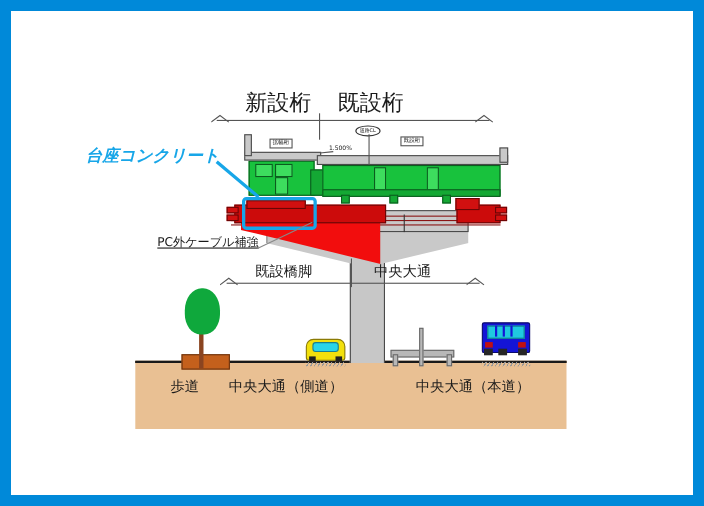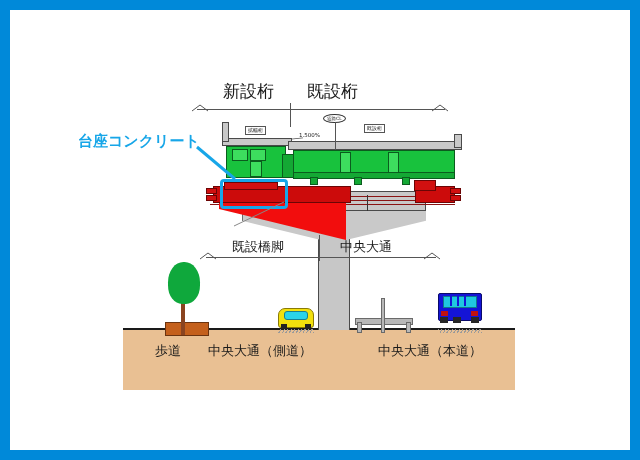--- a/index.html
+++ b/index.html
@@ -148,28 +148,29 @@
     border: 1px solid #4a4a4a;
   }
 
   
   .lbl {
     position: absolute;
     color: #1a1a1a;
     white-space: nowrap;
     font-family: "DejaVu Sans", "Liberation Sans", sans-serif;
   }
-  .lbl-title { font-size: 17px; }
+  .lbl-title { font-size: 20px; }
   .lbl-mid   { font-size: 13px; }
   .lbl-small { font-size: 11px; }
   .lbl-tiny  { font-size: 5.5px; }
   .lbl-cyan {
     color: #17a6e8;
     font-size: 15px;
     font-weight: bold;
+    font-style: italic;
   }
   .lbl-underline { text-decoration: underline; }
 
   .boxed {
     position: absolute;
     border: 1px solid #555;
     background: #fff;
     font-size: 5px;
     line-height: 1;
     padding: 1px 2px;
@@ -402,20 +403,21 @@
     <svg class="abs" style="left:414px; top:240px;" width="22" height="12">
       <path d="M0 9 L8 3 L16 9" stroke="#555" fill="none" stroke-width="1"></path>
     </svg>
 
     <div class="cyan-box"></div>
     <div class="lbl lbl-cyan" style="left:68px; top:122px;">台座コンクリート</div>
     <svg class="abs" style="left:185px; top:133px;" width="52" height="44">
       <line x1="2" y1="4" x2="40" y2="36" stroke="#17a6e8" stroke-width="3"></line>
     </svg>
 
+    <div class="lbl lbl-small lbl-underline" style="left:133px; top:203px;">PC外ケーブル補強</div>
     <svg class="abs" style="left:222px; top:190px;" width="60" height="30">
       <line x1="52" y1="2" x2="2" y2="26" stroke="#888" stroke-width="1"></line>
     </svg>
 
     <div class="lbl lbl-mid" style="left:145px; top:332px;">歩道</div>
     <div class="lbl lbl-mid" style="left:198px; top:332px;">中央大通（側道）</div>
     <div class="lbl lbl-mid" style="left:368px; top:332px;">中央大通（本道）</div>
 
   </div>
 </div>

